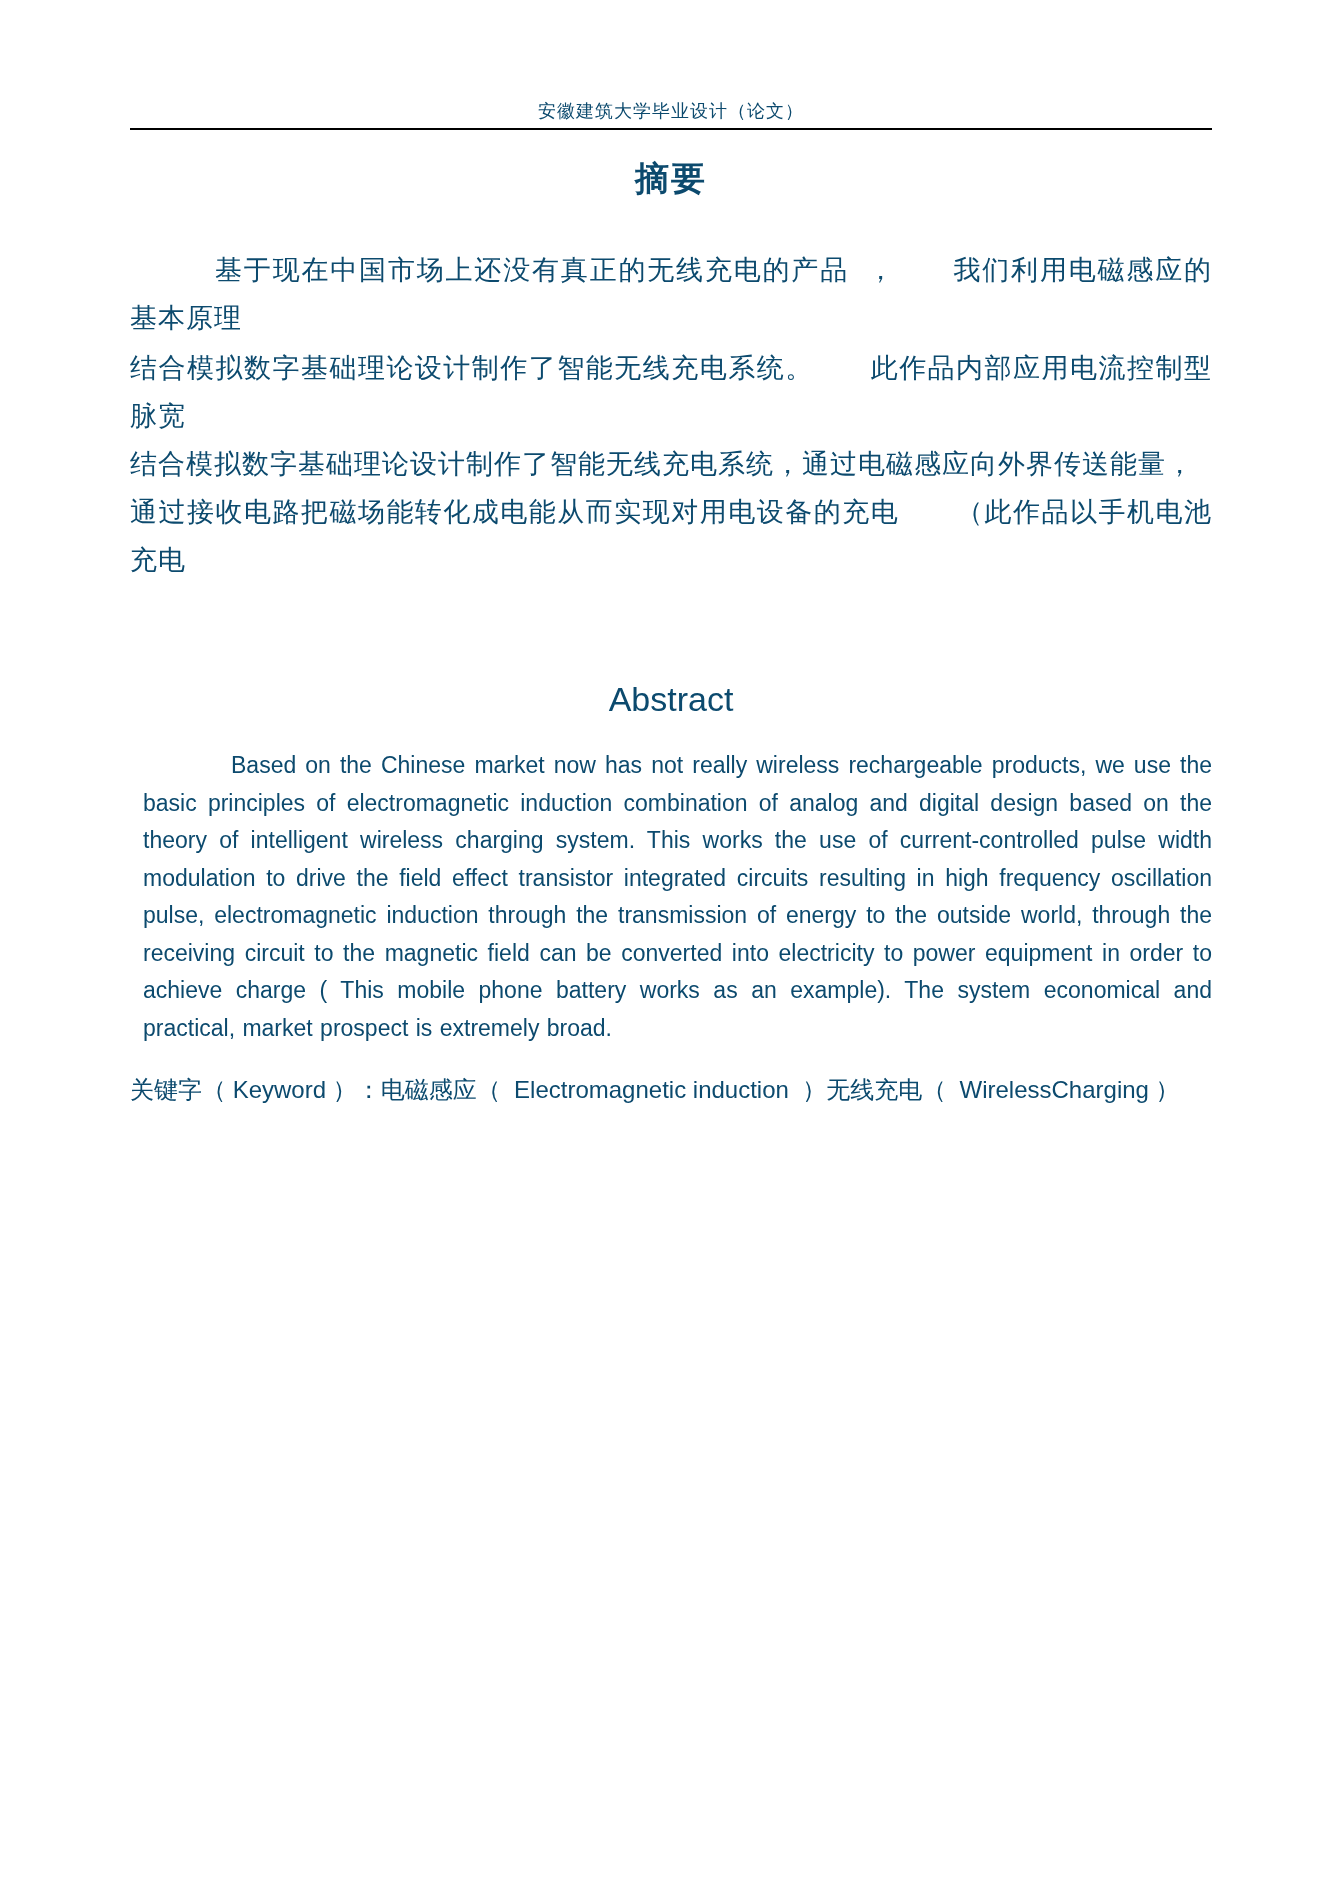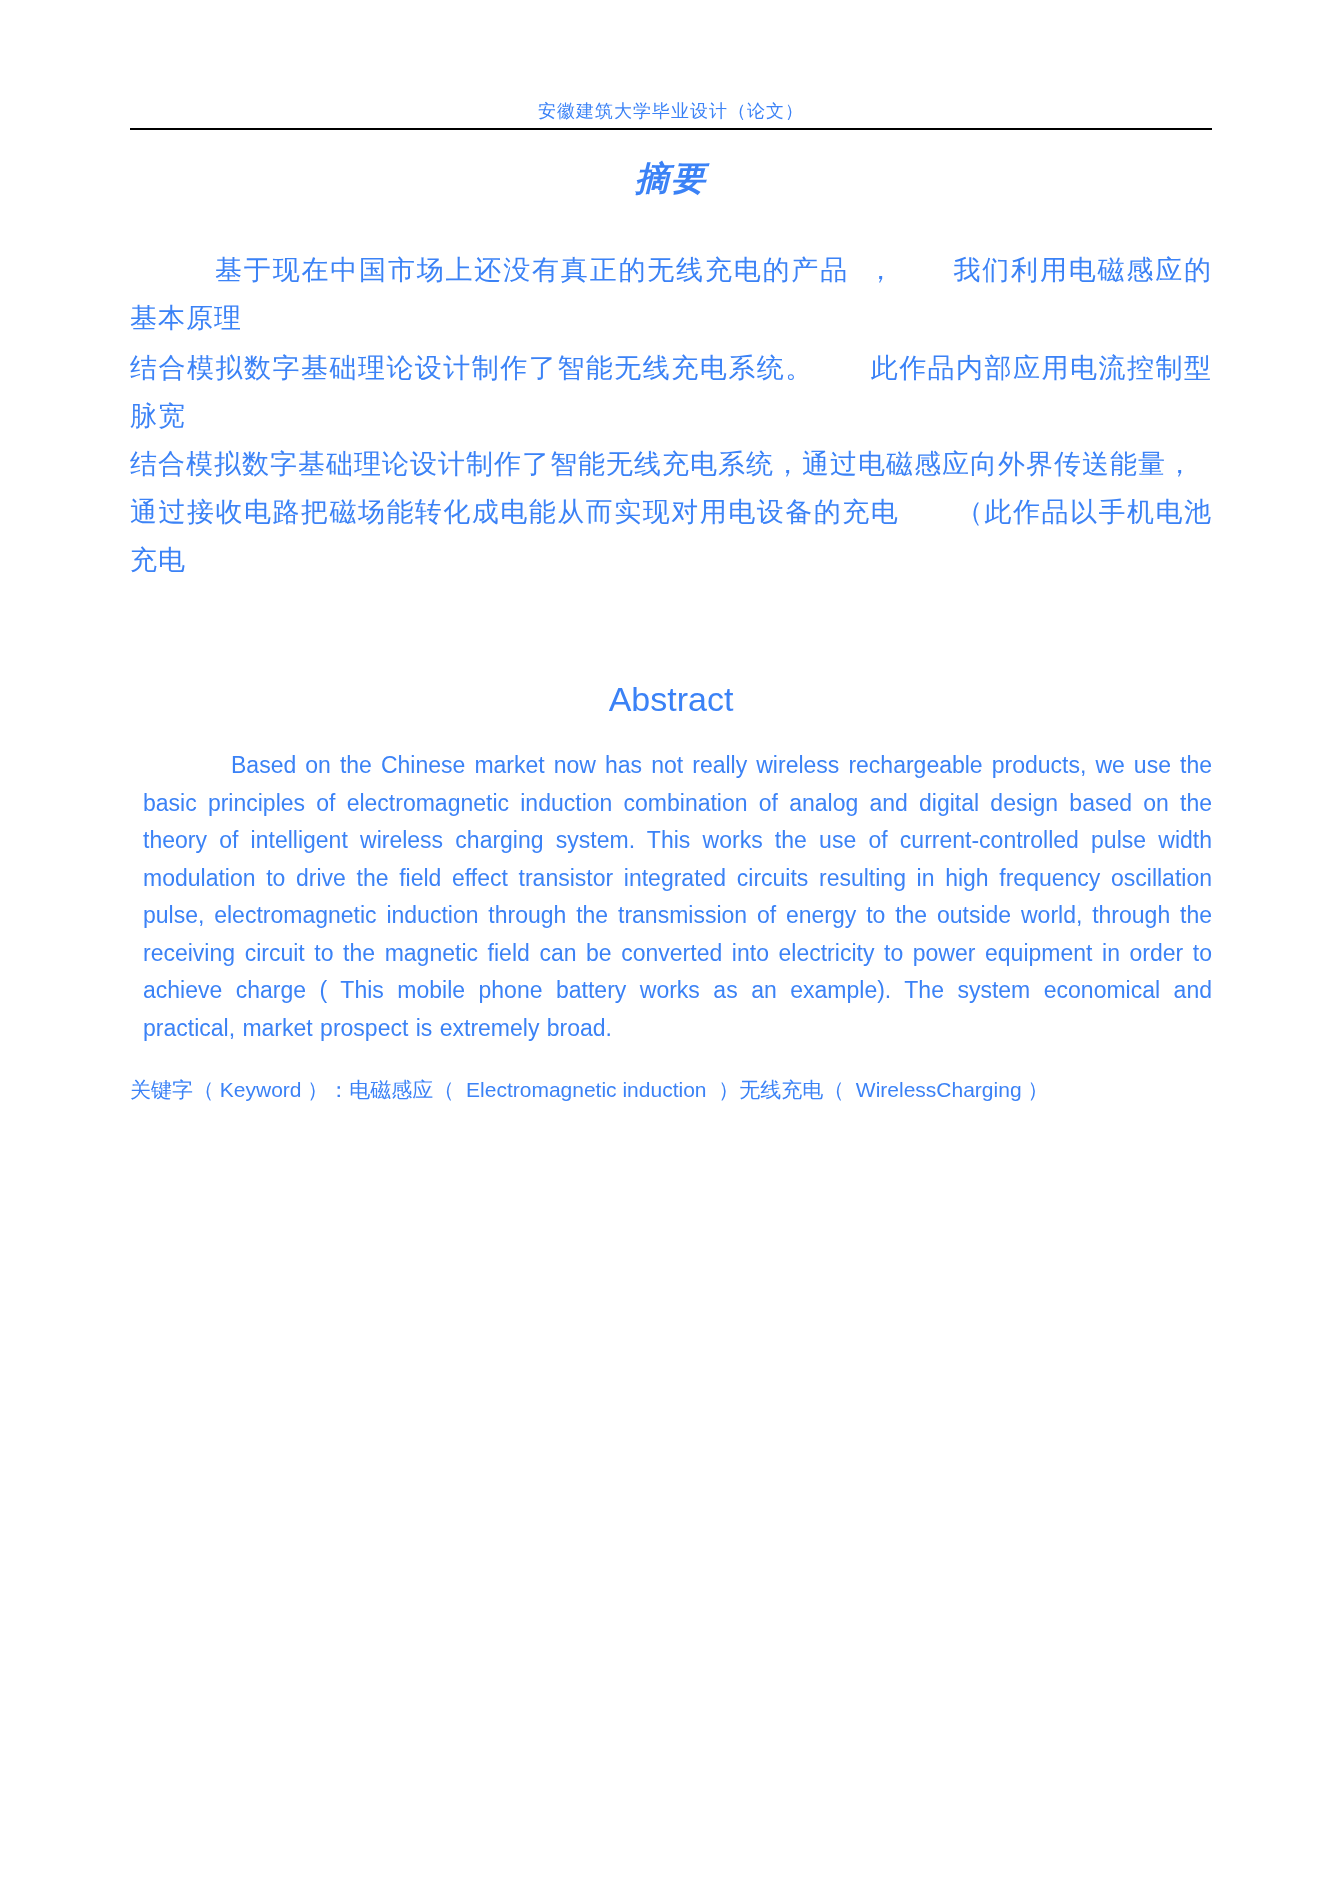--- a/index.html
+++ b/index.html
@@ -6,21 +6,21 @@
   html, body {
     margin: 0;
     padding: 0;
     background: #ffffff;
   }
   .page {
     position: relative;
     width: 1338px;
     height: 1894px;
     background: #ffffff;
-    color: #3b82f6;
+    color: #0c4a6e;
     font-family: "Liberation Sans", sans-serif;
     overflow: hidden;
   }
   .content {
     margin: 0 126px 0 130px; 
   }
   .header {
     padding-top: 101px;
     text-align: center;
     font-size: 18px;
@@ -33,21 +33,20 @@
     border-top: 2px solid #000000;
     height: 0;
   }
   .cn-title {
     margin: 28px 0 0 0;
     text-align: center;
     font-size: 34px;
     line-height: 40px;
     font-weight: bold;
     letter-spacing: 2px;
-    font-style: italic;
   }
   .cn-paragraph {
     margin-top: 50px;
     font-size: 27px;
     line-height: 48px;
     letter-spacing: 1px;
     text-align: justify;
   }
   .cn-line {
     white-space: pre-wrap;
@@ -66,21 +65,21 @@
   .en-paragraph {
     margin: 28px 0 0 13px;
     font-size: 23px;
     line-height: 37.5px;
     text-align: justify;
     text-indent: 88px;
     word-spacing: 1px;
   }
   .keywords {
     margin: 28px 0 0 0;
-    font-size: 21px;
+    font-size: 24px;
     line-height: 30px;
     white-space: pre-wrap;
   }
 </style>
 </head>
 <body>
 
 <div class="page">
   <div class="content">
 

